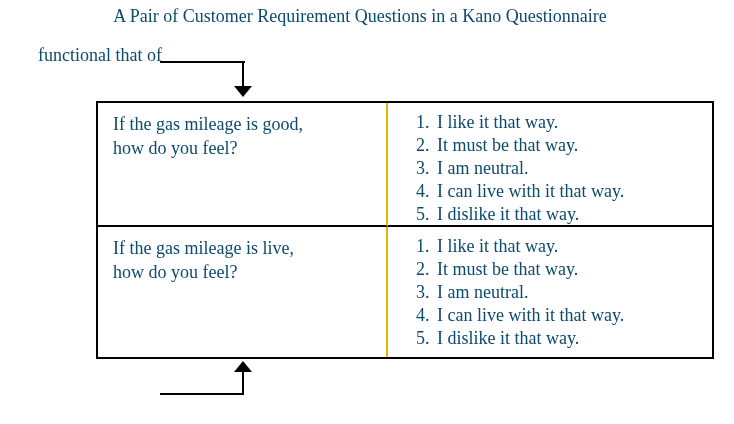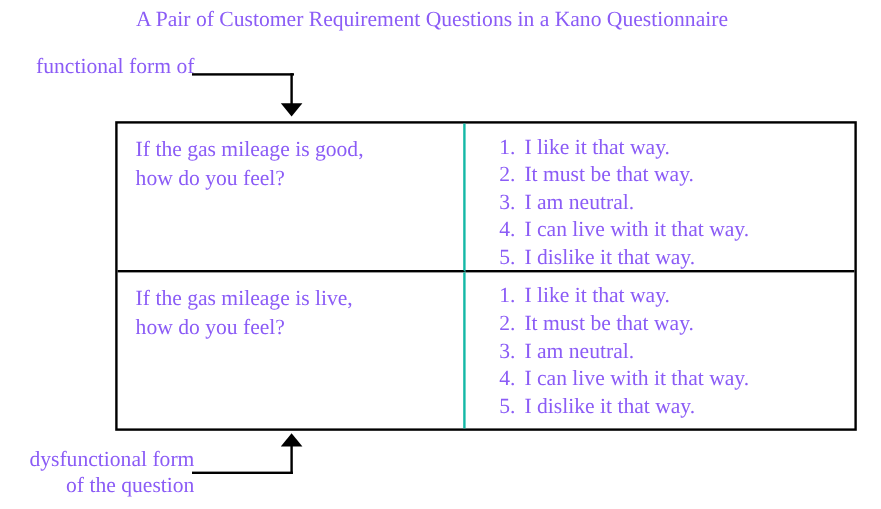--- a/index.html
+++ b/index.html
@@ -2,21 +2,21 @@
 <html><head>
 <meta charset="utf-8">
 <style>
   html, body { margin: 0; padding: 0; background: #ffffff; }
   #figure {
     position: relative;
     width: 734px;
     height: 424px;
     background: #ffffff;
     font-family: "Liberation Serif", "DejaVu Serif", serif;
-    color: #8b5cf6;
+    color: #0c4a6e;
     overflow: hidden;
   }
   .title {
     position: absolute;
     top: 5px;
     left: 0;
     width: 720px;
     text-align: center;
     font-size: 18px;
     line-height: 22px;
@@ -52,40 +52,40 @@
     left: 96px; top: 101px;
     width: 618px; height: 258px;
     box-sizing: border-box;
     border: 2px solid #000000;
     display: grid;
     grid-template-columns: 290px 1fr;
     grid-template-rows: 124px 1fr;
   }
   .cell { box-sizing: border-box; overflow: hidden; }
   .cell-q {
-    border-right: 2px solid #14b8a6;
+    border-right: 2px solid #eab308;
     padding: 9px 10px 0 15px;
     font-size: 18px;
     line-height: 24px;
     white-space: pre-line;
   }
   .row-top { border-bottom: 2px solid #000000; }
   .cell-opts { padding: 8px 2px 0 28px; }
   .opt { display: flex; font-size: 18px; line-height: 23px; }
   .opt .num { width: 15px; margin-right: 6px; flex: none; }
 </style>
 </head>
 <body>
 
 <div id="figure">
 
   <div class="title">A Pair of Customer Requirement Questions in a Kano Questionnaire</div>
 
   <div class="side-label" id="func-label">
-    <span>functional form of</span><br>
+    <span>functional that of</span><br>
   </div>
 
   <div class="conn" id="func-hline"></div>
   <div class="conn" id="func-vline"></div>
   <div class="arrowhead" id="func-arrowhead"></div>
 
   <div class="qtable">
 
     <div class="cell cell-q row-top">If the gas mileage is good,
 how do you feel?</div>
@@ -138,18 +138,14 @@
         <span class="txt">I dislike it that way.</span>
       </div>
     </div>
 
   </div>
 
   <div class="arrowhead" id="dysf-arrowhead"></div>
   <div class="conn" id="dysf-vline"></div>
   <div class="conn" id="dysf-hline"></div>
 
-  <div class="side-label" id="dysf-label">
-    <span>dysfunctional form</span><br>
-    <span>of the question</span>
-  </div>
 
 </div>
 
 </body></html>

